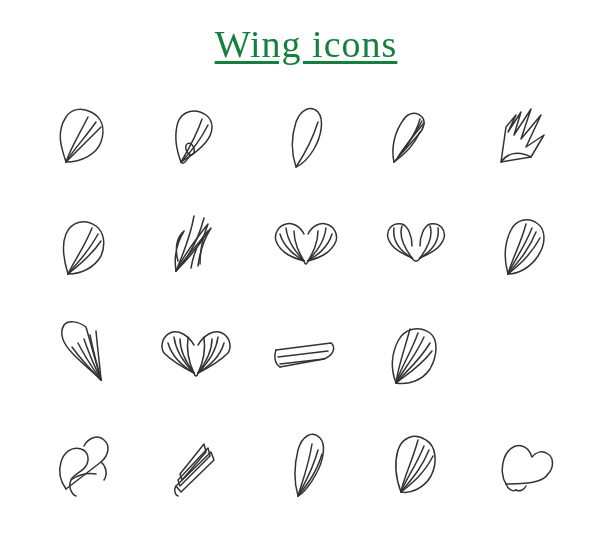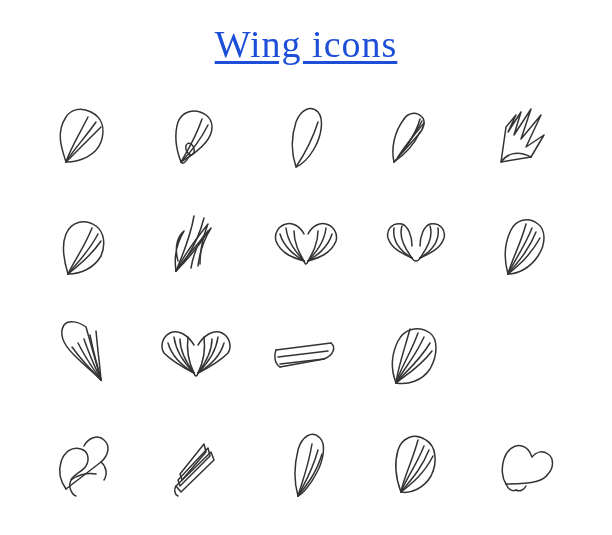--- a/index.html
+++ b/index.html
@@ -15,21 +15,21 @@
       overflow: hidden;
     }
     .title-container {
       margin-top: 22px;
       margin-bottom: 18px;
       text-align: center;
     }
     .title {
       font-size: 38px;
       font-weight: 400;
-      color: #1d4ed8;
+      color: #15803d;
       letter-spacing: 1px;
       text-decoration: underline;
       text-underline-offset: 4px;
     }
     .icons-grid {
       display: grid;
       grid-template-columns: repeat(5, 100px);
       grid-template-rows: repeat(4, 105px);
       gap: 4px 10px;
       justify-content: center;

